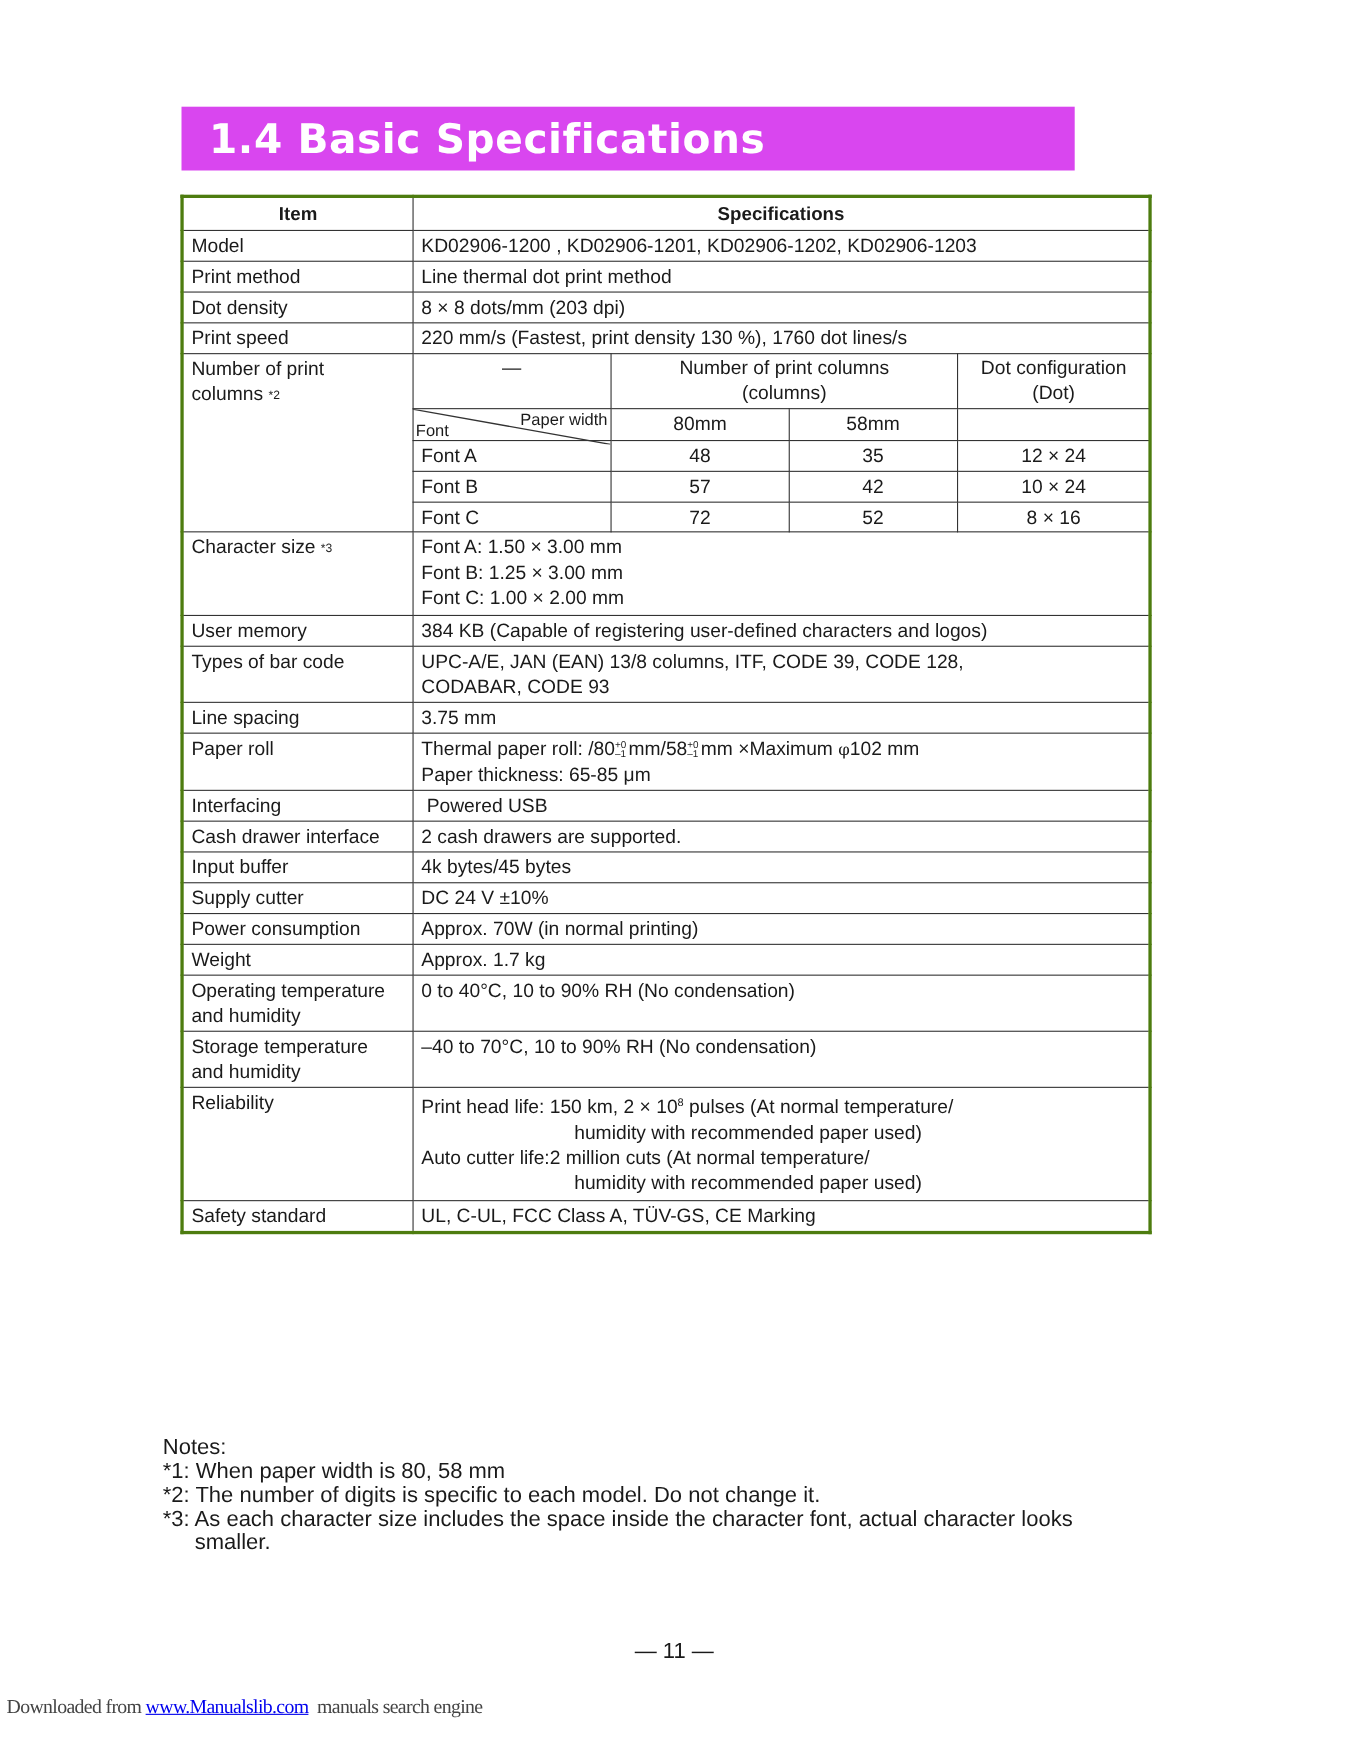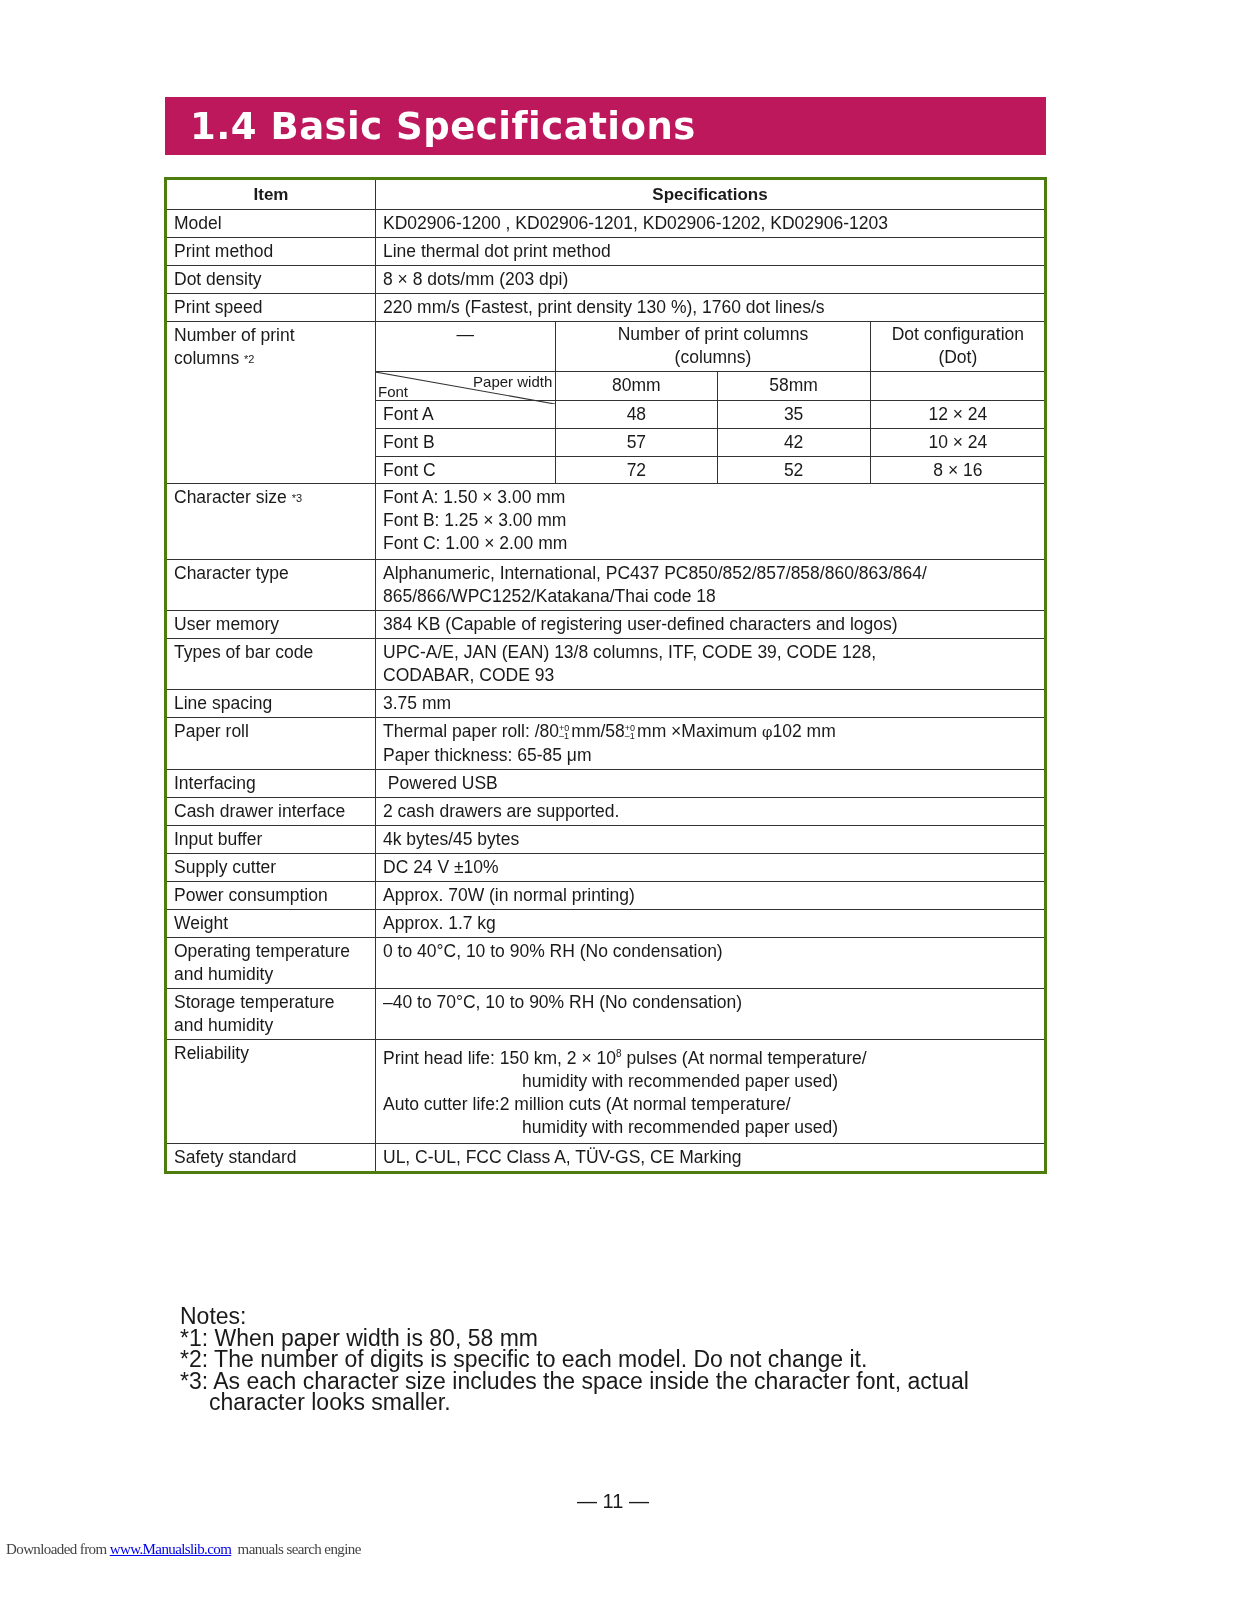--- a/index.html
+++ b/index.html
@@ -1,36 +1,36 @@
 <!DOCTYPE html>
 <html><head>
 <meta charset="utf-8">
 <style>
   html, body { margin:0; padding:0; background:#fff; }
   body { width:1237px; height:1600px; position:relative; font-family:"Liberation Sans", sans-serif; color:#1a1a1a; overflow:hidden; }
-  .title-bar { position:absolute; left:165px; top:97px; width:881px; height:58px; background:#be185d; color:#fff; }
+  .title-bar { position:absolute; left:165px; top:97px; width:812px; height:58px; background:#d946ef; color:#fff; }
   .title-bar span { position:absolute; left:25px; top:8px; font-size:37px; font-weight:bold; font-family:"DejaVu Sans", sans-serif; letter-spacing:0.5px; }
   table.spec { position:absolute; left:164px; top:177px; width:883px; border-collapse:collapse; border:3px solid #4d7c0f; font-size:17.5px; }
   table.spec td, table.spec th { border:1.5px solid #333; padding:2px 7px; vertical-align:top; line-height:23px; }
   table.spec th { font-weight:bold; text-align:center; font-size:17px; padding:3px; }
   .col-item { width:202px; }
   .sup { font-size:11px; vertical-align:1px; }
   .inner { width:100%; border-collapse:collapse; font-size:17.5px; }
   .inner td { border:1.5px solid #333; padding:2px 6px; text-align:center; line-height:23px; }
   td.nested { padding:0 !important; }
   .diag { position:relative; height:28px; text-align:left !important; padding:0 !important; }
   .diag svg { position:absolute; left:0; top:0; }
   .diag .pw { position:absolute; right:3px; top:-2px; font-size:15px; }
   .diag .ft { position:absolute; left:3px; bottom:-3px; font-size:15px; }
   .fontname { text-align:left !important; padding-left:8px !important; }
   .pad-indent { display:inline-block; width:139px; }
-  .notes { position:absolute; left:180px; top:1306px; font-size:23px; line-height:21.5px; width:880px; }
+  .notes { position:absolute; left:148px; top:1306px; font-size:20px; line-height:21.5px; width:880px; }
   .notes .hang { padding-left:29px; text-indent:-29px; }
   .page-num { position:absolute; left:577px; top:1490px; font-size:20px; }
-  .footer { position:absolute; left:6px; top:1541px; font-family:"Liberation Serif", serif; font-size:15px; color:#444; letter-spacing:-0.6px; }
+  .footer { position:absolute; left:6px; top:1541px; font-family:"Liberation Serif", serif; font-size:18px; color:#444; letter-spacing:-0.6px; }
   .footer a { color:#00e; text-decoration:underline; }
   .phi { font-family:"DejaVu Serif", serif; font-size:15px; }
   .tol { display:inline-block; vertical-align:middle; font-size:9px; line-height:8px; text-align:left; margin-right:2px; }
 </style>
 </head>
 <body>
 
 <div class="title-bar">
   <span>1.4  Basic Specifications</span>
 </div>
@@ -112,27 +112,20 @@
   </tr>
   <tr>
     <td><span>Character size</span> <span class="sup">*3</span></td>
     <td style="padding-bottom:4px;">
       <div>Font A: 1.50 × 3.00 mm</div>
       <div>Font B: 1.25 × 3.00 mm</div>
       <div>Font C: 1.00 × 2.00 mm</div>
     </td>
   </tr>
   <tr>
-    <td>Character type</td>
-    <td>
-      <div>Alphanumeric, International, PC437 PC850/852/857/858/860/863/864/</div>
-      <div>865/866/WPC1252/Katakana/Thai code 18</div>
-    </td>
-  </tr>
-  <tr>
     <td>User memory</td>
     <td>384 KB (Capable of registering user-defined characters and logos)</td>
   </tr>
   <tr>
     <td>Types of bar code</td>
     <td>
       <div>UPC-A/E, JAN (EAN) 13/8 columns, ITF, CODE 39, CODE 128,</div>
       <div>CODABAR, CODE 93</div>
     </td>
   </tr>

